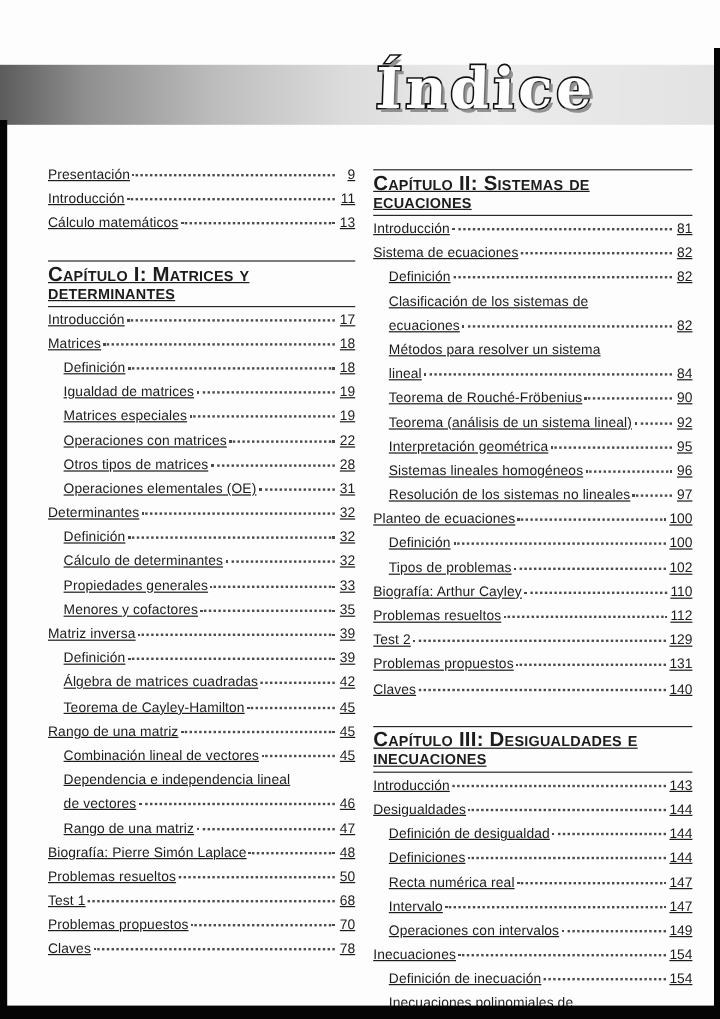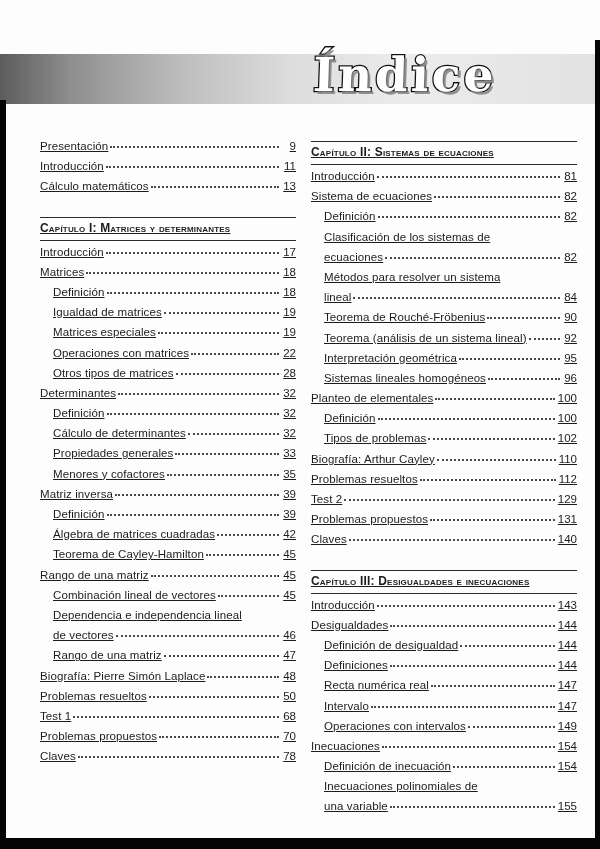--- a/index.html
+++ b/index.html
@@ -55,21 +55,21 @@
     position:relative; top:-2px;
   }
   .toc-page { flex:0 0 auto; text-align:right; min-width:14px; }
 
   .toc-section {
     margin:16px 0 5px; padding:3px 0 4px;
     border-top:1.5px solid #2a2a2a;
     border-bottom:1.5px solid #2a2a2a;
     font-weight:bold;
     font-variant:small-caps;
-    font-size:12px; line-height:15px;
+    font-size:17px; line-height:15px;
     letter-spacing:0.2px;
   }
   .toc-col-right .toc-section:first-child { margin-top:1px; }
 </style>
 </head>
 <body>
 
 <div class="page">
 
   <div class="banner"></div>
@@ -120,20 +120,25 @@
       <div class="toc-row indent">
         <span class="toc-label">Operaciones con matrices</span>
         <span class="toc-dots"></span>
         <span class="toc-page">22</span>
       </div>
       <div class="toc-row indent">
         <span class="toc-label">Otros tipos de matrices</span>
         <span class="toc-dots"></span>
         <span class="toc-page">28</span>
       </div>
+      <div class="toc-row indent">
+        <span class="toc-label">Operaciones elementales (OE)</span>
+        <span class="toc-dots"></span>
+        <span class="toc-page">31</span>
+      </div>
       <div class="toc-row">
         <span class="toc-label">Determinantes</span>
         <span class="toc-dots"></span>
         <span class="toc-page">32</span>
       </div>
       <div class="toc-row indent">
         <span class="toc-label">Definición</span>
         <span class="toc-dots"></span>
         <span class="toc-page">32</span>
       </div>
@@ -267,22 +272,27 @@
       <div class="toc-row indent">
         <span class="toc-label">Interpretación geométrica</span>
         <span class="toc-dots"></span>
         <span class="toc-page">95</span>
       </div>
       <div class="toc-row indent">
         <span class="toc-label">Sistemas lineales homogéneos</span>
         <span class="toc-dots"></span>
         <span class="toc-page">96</span>
       </div>
-      <div class="toc-row">
-        <span class="toc-label">Planteo de elementales</span>
+      <div class="toc-row indent">
+        <span class="toc-label">Resolución de los sistemas no lineales</span>
+        <span class="toc-dots"></span>
+        <span class="toc-page">97</span>
+      </div>
+      <div class="toc-row">
+        <span class="toc-label">Planteo de ecuaciones</span>
         <span class="toc-dots"></span>
         <span class="toc-page">100</span>
       </div>
       <div class="toc-row indent">
         <span class="toc-label">Definición</span>
         <span class="toc-dots"></span>
         <span class="toc-page">100</span>
       </div>
       <div class="toc-row indent">
         <span class="toc-label">Tipos de problemas</span>

